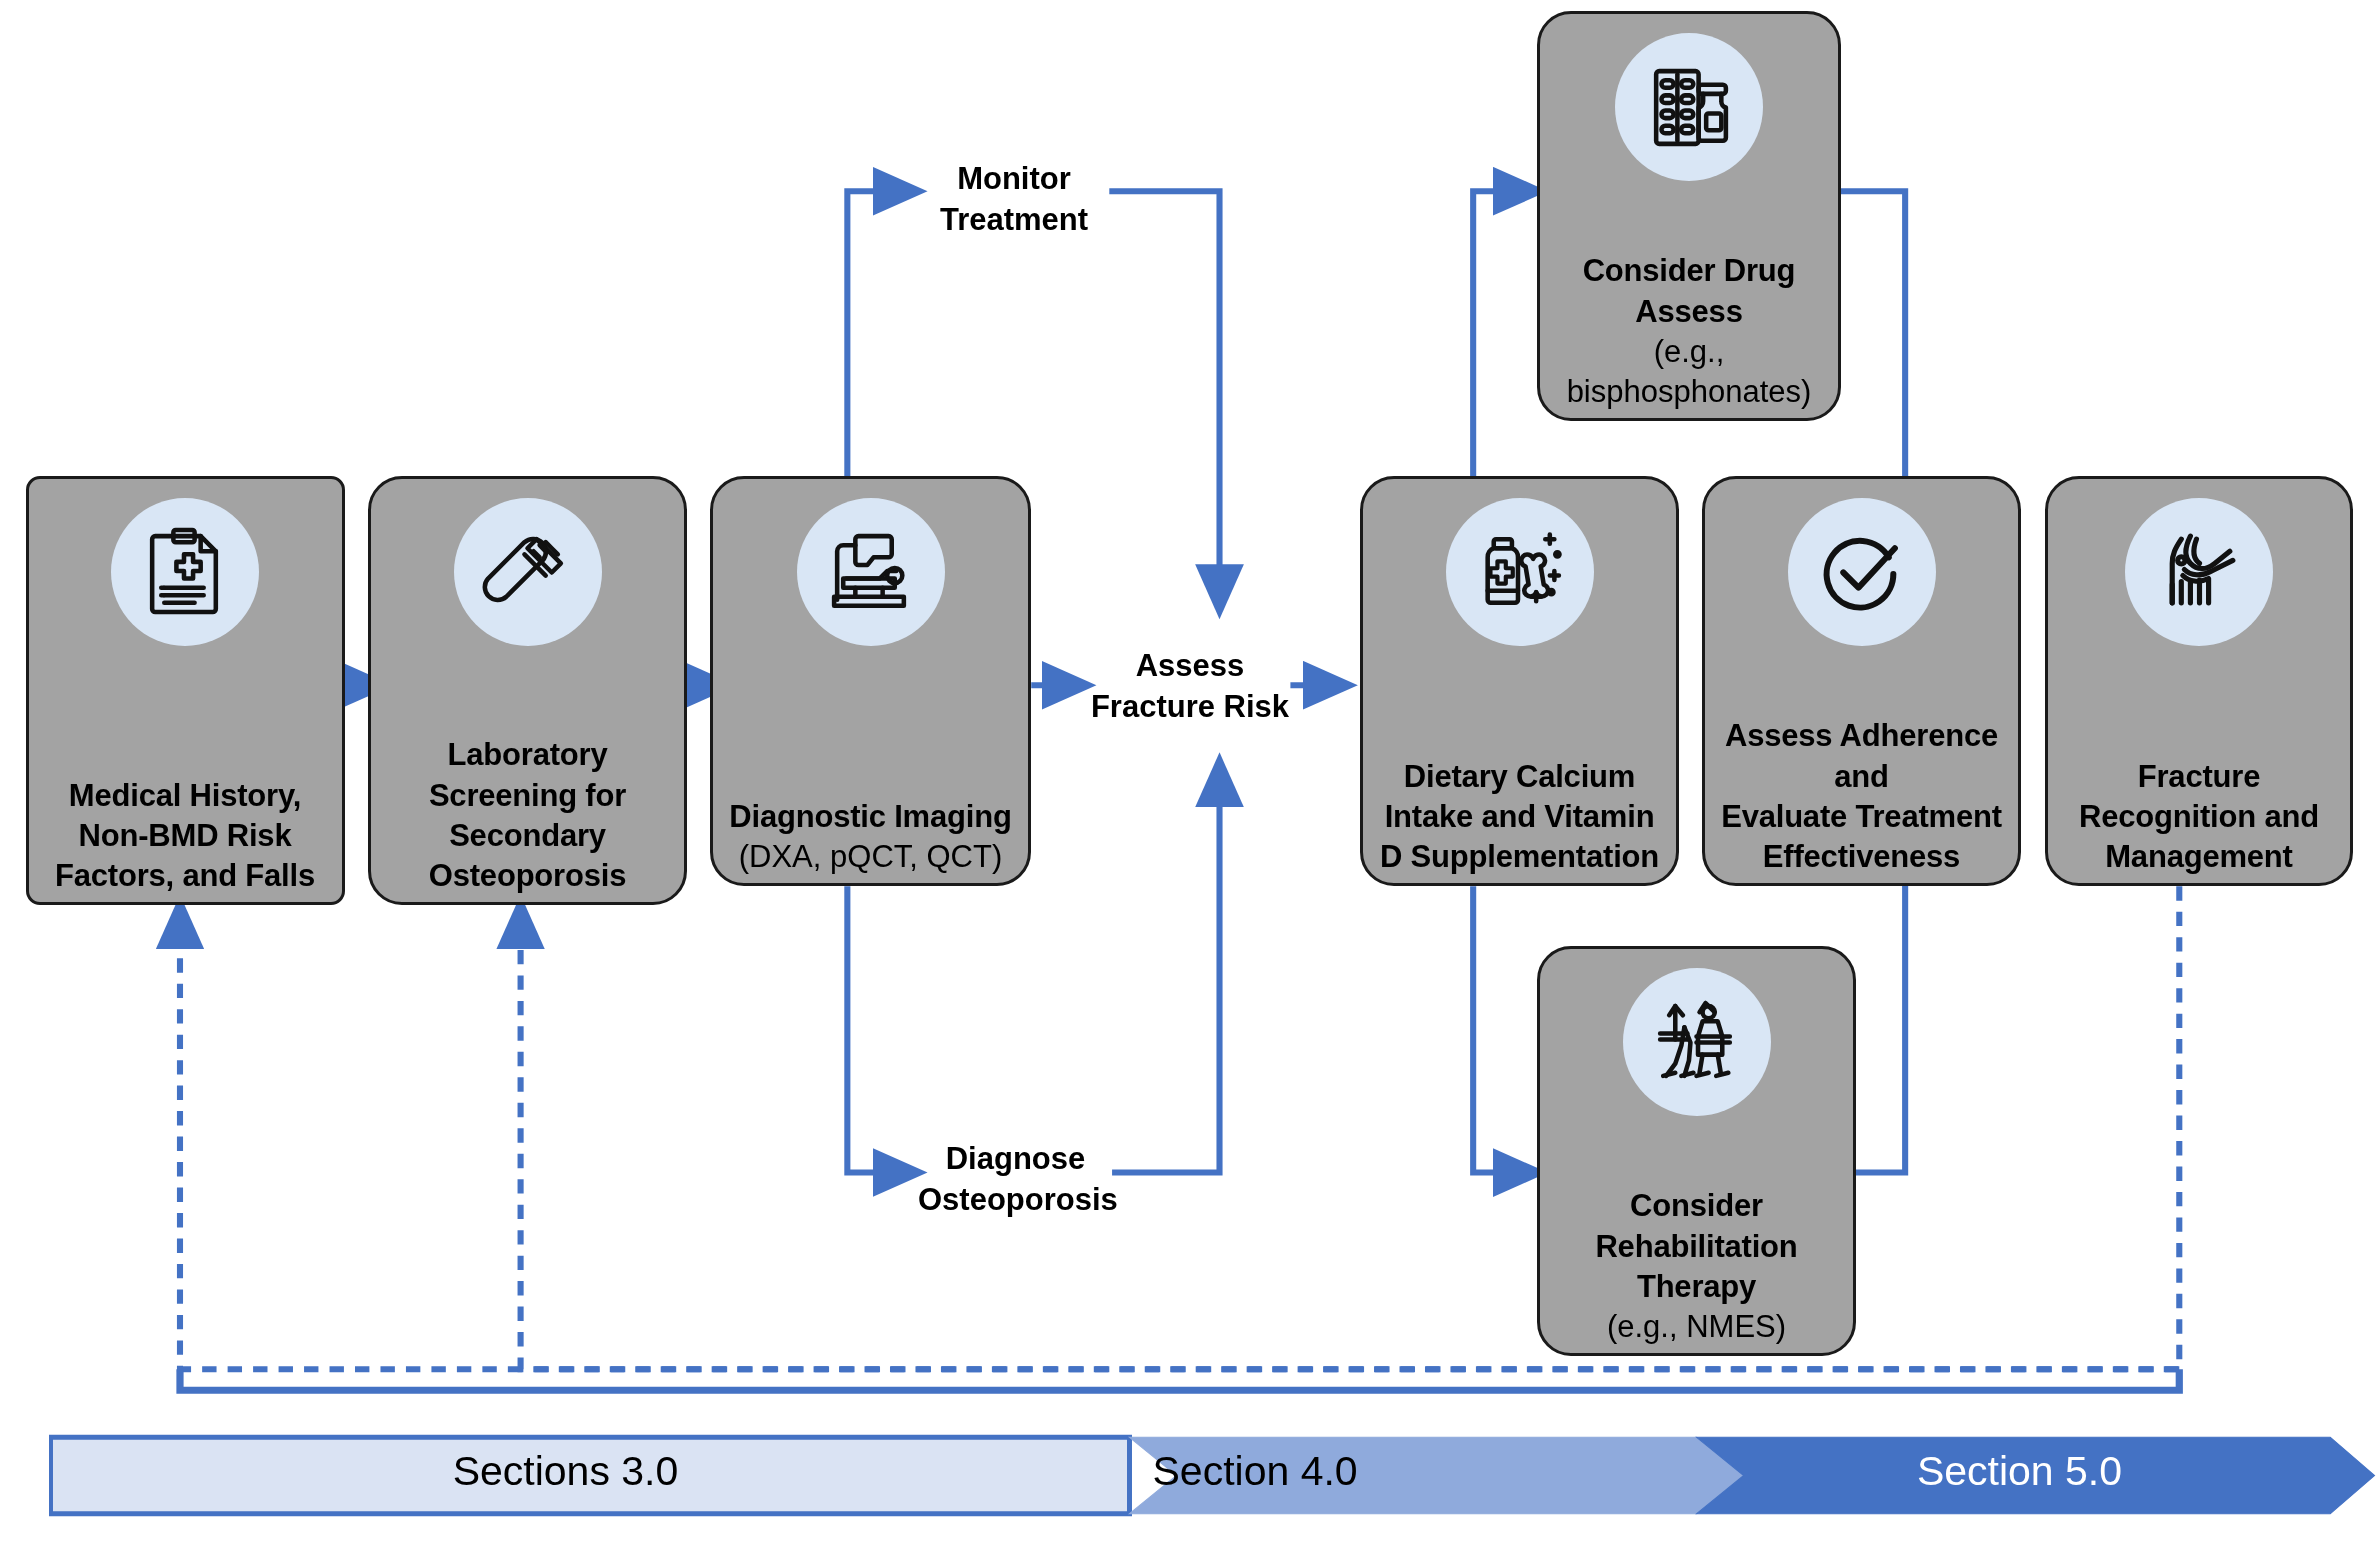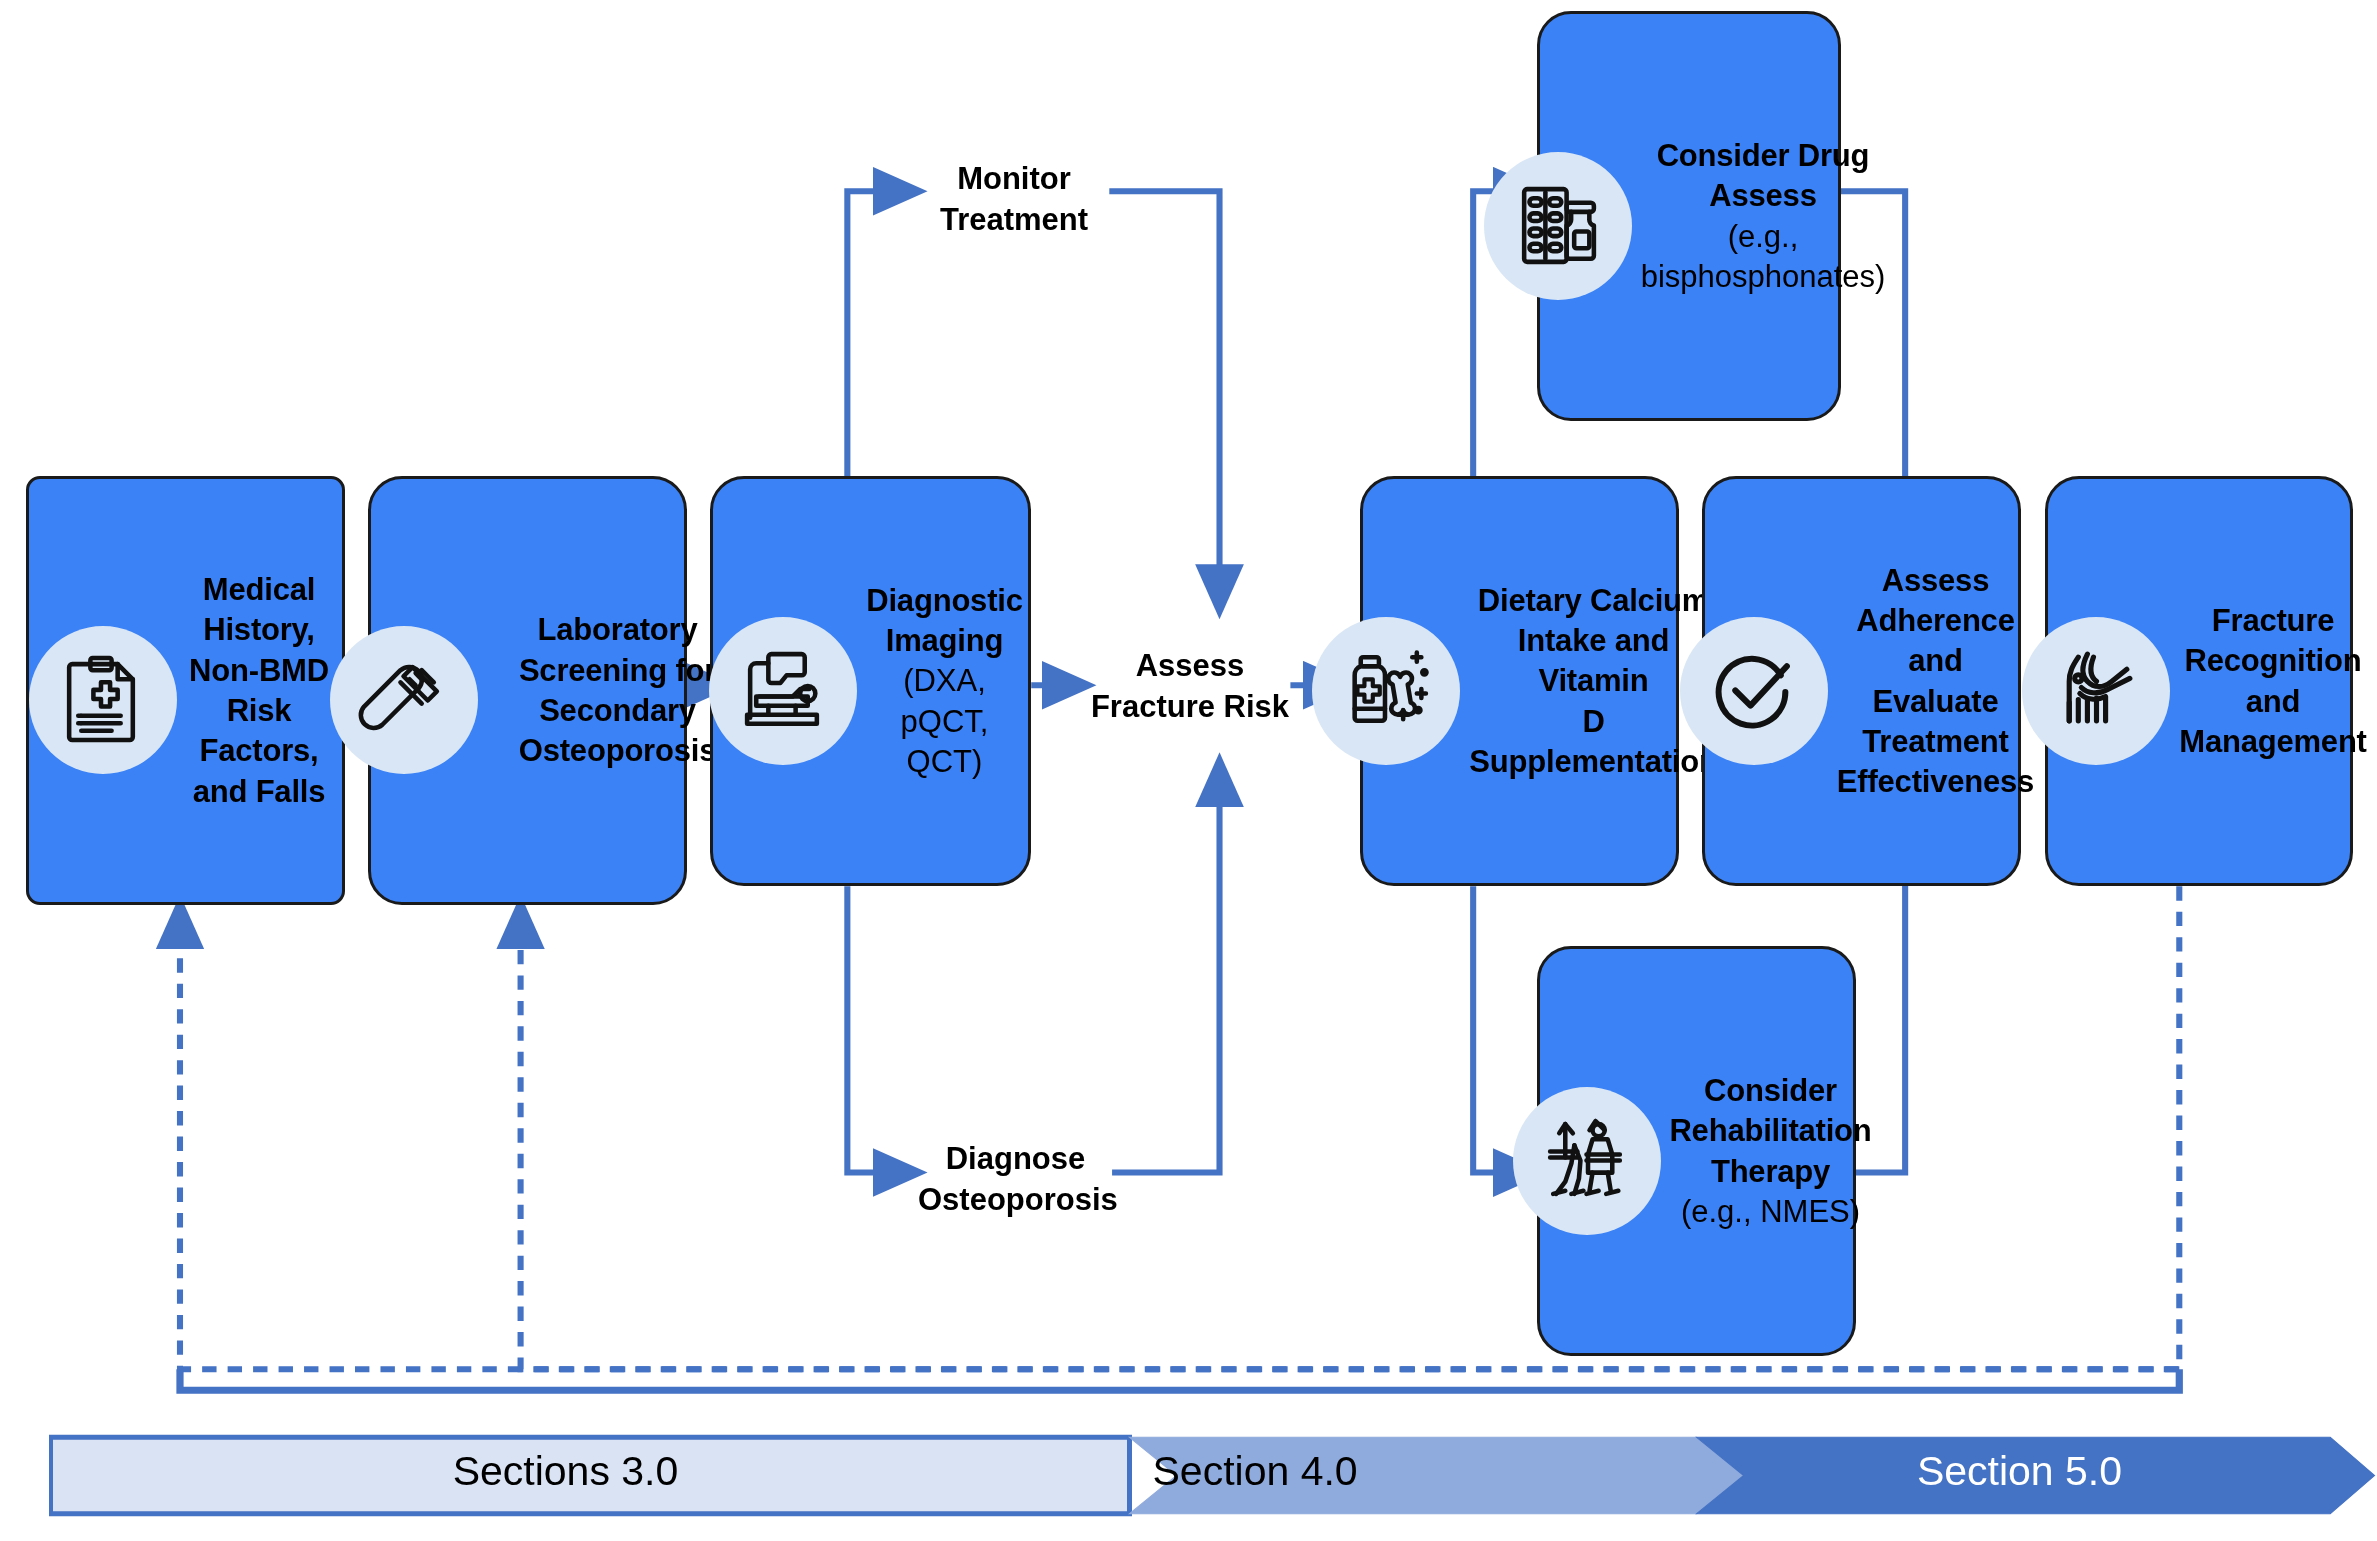--- a/index.html
+++ b/index.html
@@ -8,24 +8,24 @@
     width:2377px;height:1541px;position:relative;overflow:hidden;
   }
   #stage{position:absolute;left:0;top:0;width:2377px;height:1541px;}
   svg.wires{position:absolute;left:0;top:0;width:2377px;height:1541px;pointer-events:none;}
 
   .node{
     position:absolute;
     box-sizing:border-box;
     border:3.9px solid #1a1a1a;
     border-radius:34px;
-    background:#3b82f6;
-    display:flex;flex-direction:row;
+    background:#a3a3a3;
+    display:flex;flex-direction:column;
     align-items:center;
-    justify-content:center;
+    justify-content:space-between;
     z-index:3;
   }
   .iconwrap{
     width:148px;height:148px;border-radius:50%;
     background:#d9e6f5;
     display:flex;align-items:center;justify-content:center;
     margin-top:19px;
     flex:0 0 auto;
   }
   .iconwrap svg{width:97px;height:97px;display:block;}

